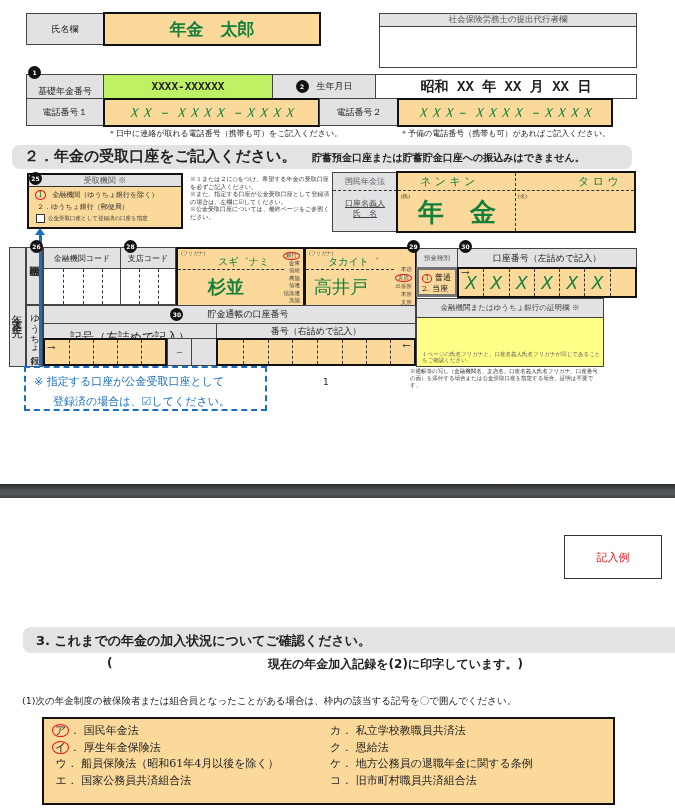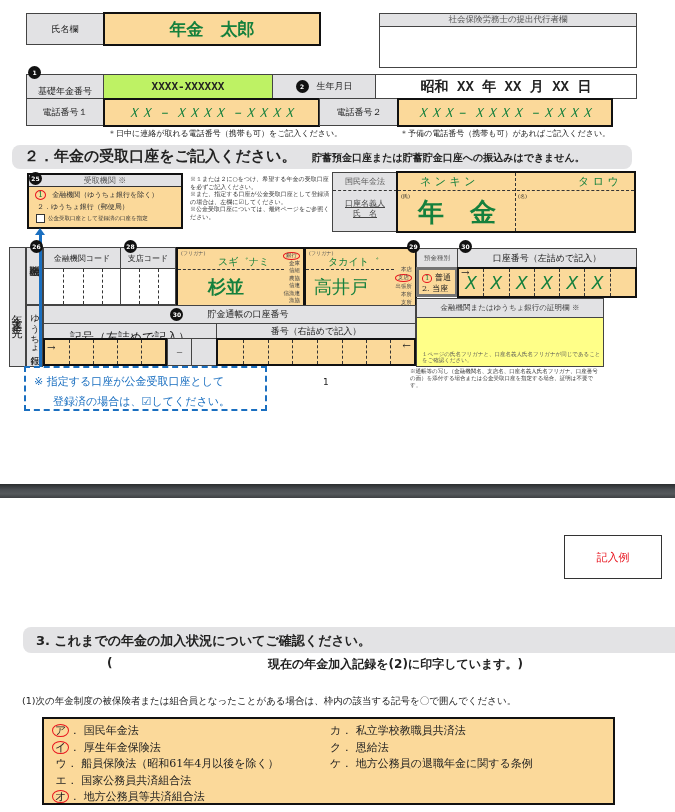--- a/index.html
+++ b/index.html
@@ -206,20 +206,20 @@
 <div class="abs sans" style="left:107px;top:656px;font-size:12px;font-weight:bold;">(</div>
 <div class="abs sans" style="left:268px;top:656px;font-size:12px;font-weight:bold;">現在の年金加入記録を(2)に印字しています。)</div>
 <div class="abs sans" style="left:22px;top:695px;font-size:9.5px;">(1)次の年金制度の被保険者または組合員となったことがある場合は、枠内の該当する記号を〇で囲んでください。</div>
 
 <div class="abs thick tan" style="left:42px;top:717px;width:573px;height:88px;font-size:11px;line-height:16.5px;">
   <div class="abs" style="left:8px;top:4px;">
     <div><span class="circle" style="color:#222;">ア</span>．&nbsp;<span>国民年金法</span></div>
     <div><span class="circle" style="color:#222;">イ</span>．&nbsp;<span>厚生年金保険法</span></div>
     <div>&nbsp;<span>ウ</span>．&nbsp;<span>船員保険法（昭和61年4月以後を除く）</span></div>
     <div>&nbsp;<span>エ</span>．&nbsp;<span>国家公務員共済組合法</span></div>
-    <div><span class="circle" style="color:#222;">オ</span>．&nbsp;<span>地方公務員等共済組合法</span></div>
   </div>
   <div class="abs" style="left:286px;top:4px;">
     <div><span>カ</span>．&nbsp;<span>私立学校教職員共済法</span></div>
     <div><span>ク</span>．&nbsp;<span>恩給法</span></div>
     <div><span>ケ</span>．&nbsp;<span>地方公務員の退職年金に関する条例</span></div>
+    <div><span>コ</span>．&nbsp;<span>旧市町村職員共済組合法</span></div>
   </div>
 </div>
 
 </body></html>

